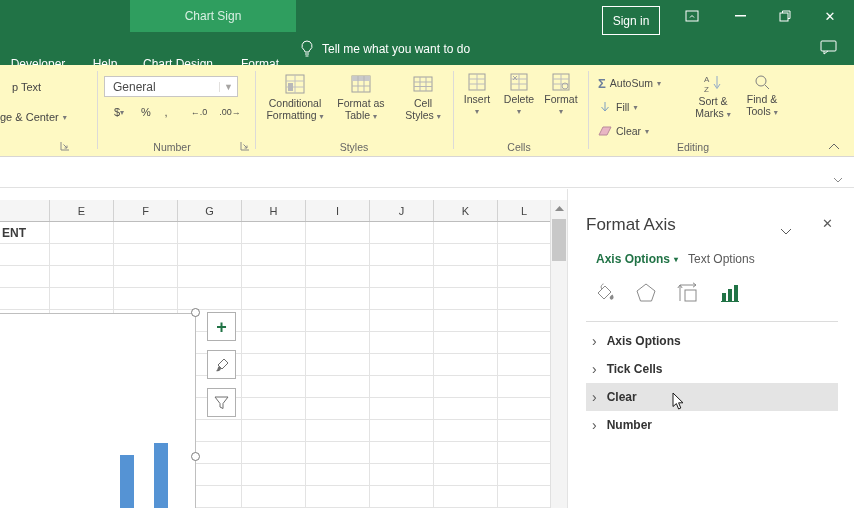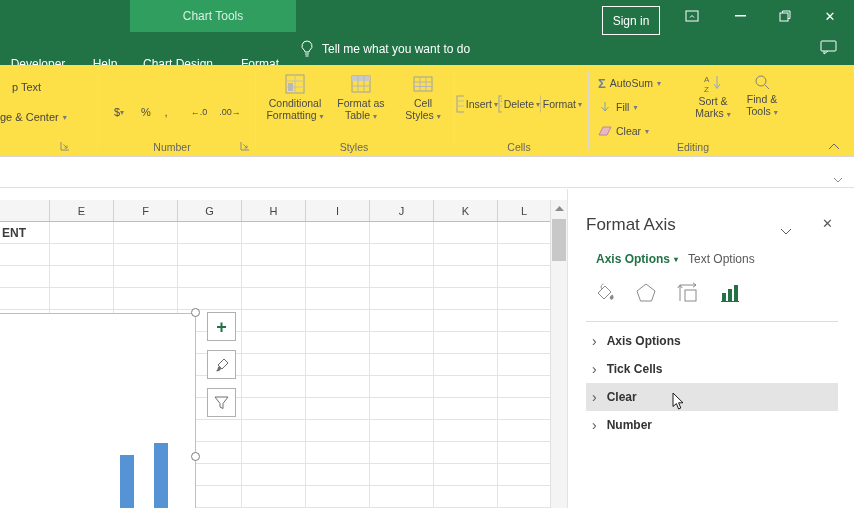--- a/index.html
+++ b/index.html
@@ -10,31 +10,31 @@
   
   .green-header{position:absolute;top:0;left:0;width:854px;height:65px;background:#217346}
   .contextual{position:absolute;top:0;left:130px;width:166px;height:32px;background:#2f9e5f;color:#d9f0e3;font-size:12px;display:flex;align-items:center;justify-content:center}
   .signin{position:absolute;top:6px;left:602px;width:58px;height:29px;background:transparent;border:1px solid #fff;color:#fff;font-size:12px;display:flex;align-items:center;justify-content:center;cursor:pointer;font-family:inherit}
   .win-btn{position:absolute;top:0;height:32px;width:30px;display:flex;align-items:center;justify-content:center;color:#fff;cursor:pointer;font-size:13px}
   .tab{position:absolute;top:47px;height:33px;display:flex;align-items:center;justify-content:center;color:#fff;font-size:12px;cursor:pointer}
   .tellme{position:absolute;top:32px;left:300px;height:33px;display:flex;align-items:center;color:#fff;font-size:12px;gap:8px;cursor:text}
   .comment-btn{position:absolute;top:40px;left:820px;cursor:pointer}
 
   
-  .ribbon{position:absolute;top:65px;left:0;width:854px;height:92px;background:#fde047;border-bottom:1px solid #d8d6d4;font-size:11px;color:#444}
+  .ribbon{position:absolute;top:65px;left:0;width:854px;height:92px;background:#fef9c3;border-bottom:1px solid #d8d6d4;font-size:11px;color:#444}
   .vsep{position:absolute;top:6px;height:78px;width:1px;background:#dcdad8}
   .glabel{position:absolute;top:76px;height:14px;text-align:center;font-size:10.5px;color:#666}
   .launcher{position:absolute;cursor:pointer}
   .combo{position:absolute;left:104px;top:11px;width:134px;height:21px;background:#fff;border:1px solid #c8c6c4;display:flex;align-items:center;font-size:12px;color:#4a4a4a;padding-left:8px;cursor:pointer}
   .combo .arrow{margin-left:auto;width:18px;text-align:center;color:#a6a4a2;border-left:1px solid #e2e0de;font-size:9px}
   .sbtn{position:absolute;top:38px;height:18px;display:flex;align-items:center;justify-content:center;cursor:pointer;color:#4a4a4a}
   .bigbtn{position:absolute;top:4px;width:62px;height:72px;display:flex;flex-direction:column;align-items:center;text-align:center;cursor:pointer;padding-top:4px;gap:2px}
   .bigbtn .lbl{font-size:10.5px;line-height:12px;color:#4a4a4a}
   .chev{font-size:8px;color:#7a7a7a}
-  .cellbtn{position:absolute;top:8px;width:42px;height:62px;display:flex;flex-direction:row;align-items:center;gap:2px;cursor:pointer}
+  .cellbtn{position:absolute;top:8px;width:42px;height:62px;display:flex;flex-direction:column;align-items:center;gap:2px;cursor:pointer}
   .cellbtn .lbl{font-size:10.5px;color:#4a4a4a}
   .editrow{position:absolute;height:20px;display:flex;align-items:center;gap:4px;cursor:pointer;font-size:10.5px;color:#4a4a4a}
   .sigma{font-size:13px;color:#6d7f9b;font-weight:700}
 
   
   .fbar{position:absolute;top:157px;left:0;width:854px;height:31px;background:#fff;border-bottom:1px solid #e1e1e1}
 
   
   .cols{position:absolute;top:200px;left:0;width:550px;height:22px;display:flex;background:#f5f5f5;border-bottom:1px solid #bdbdbd;font-size:11px;color:#444}
   .col{border-right:1px solid #d2d2d2;display:flex;align-items:center;justify-content:center;height:100%}
@@ -67,21 +67,21 @@
   .psection .arr{color:#595959;font-size:14px;line-height:1}
   .psection .slbl{font-size:12px;font-weight:700;color:#333}
   .psection.hover{background:#e4e4e4}
 
   .cursor{position:absolute;left:672px;top:392px;z-index:50;pointer-events:none}
 </style>
 </head>
 <body>
 
 <div class="green-header">
-  <div class="contextual">Chart Tools</div>
+  <div class="contextual">Chart Sign</div>
 
   <button class="signin">Sign in</button>
 
   <div class="win-btn" style="left:677px">
     <svg width="14" height="12">
         <rect x="1" y="1" width="12" height="10" fill="none" stroke="#fff"></rect>
         <path d="M5 7.5 L7 5.5 L9 7.5" fill="none" stroke="#fff"></path>
       </svg>
   </div>
   <div class="win-btn" style="left:725px">
@@ -138,20 +138,24 @@
     <span>ge &amp; Center</span>
     <span class="chev">▾</span>
   </div>
   <div class="launcher" style="left:60px;top:76px">
     <svg width="10" height="10">
         <path d="M1 1 L1 9 L9 9" fill="none" stroke="#8a8a8a"></path>
         <path d="M3.5 3.5 L7 7 M7 4.5 V7 H4.5" fill="none" stroke="#8a8a8a"></path>
       </svg>
   </div>
 
+  <div class="combo">
+    <span>General</span>
+    <span class="arrow">▼</span>
+  </div>
   <div class="sbtn" style="left:106px;width:26px">
     <span>$</span>
       <span class="chev">▾</span>
   </div>
   <div class="sbtn" style="left:138px;width:16px">
       <span>%</span>
     </div>
   <div class="sbtn" style="left:160px;width:12px">
       <span>,</span>
     </div>

